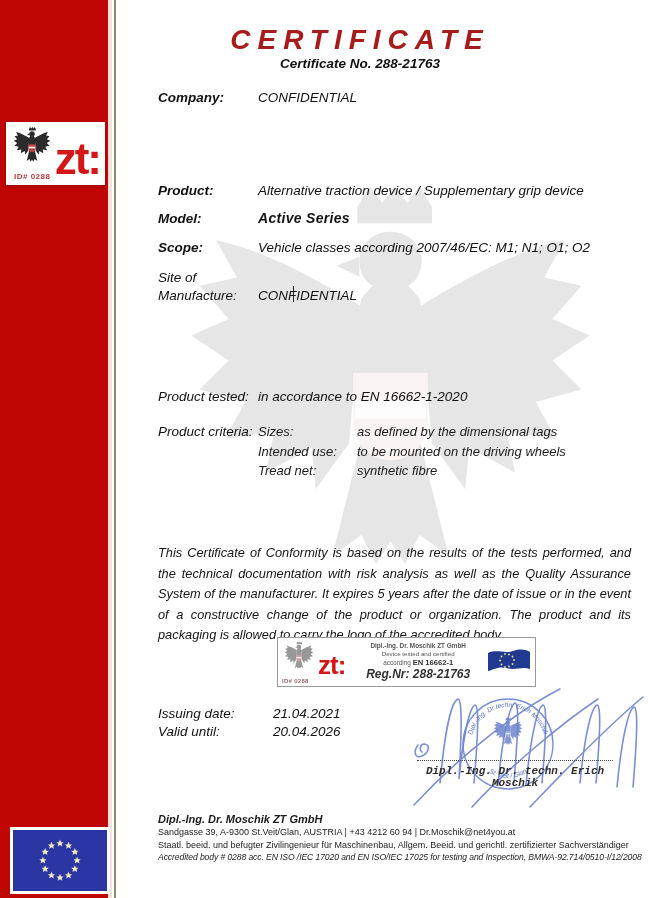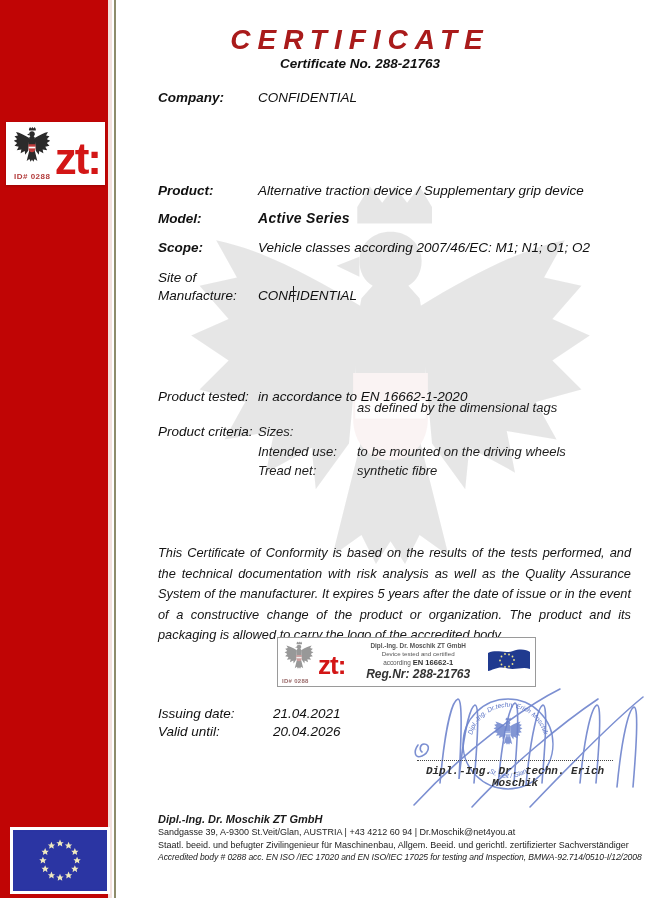--- a/index.html
+++ b/index.html
@@ -134,21 +134,21 @@
   <div class="lbl light" style="top:270px">Site of</div>
   <div class="lbl light" style="top:288px">Manufacture:</div>
   <div class="val" style="top:288px">CONFIDENTIAL</div>
   <div class="text-cursor"></div>
 
   <div class="lbl light" style="top:389px">Product tested:</div>
   <div class="val" style="top:389px">in accordance to EN 16662-1-2020</div>
 
   <div class="lbl light" style="top:424px">Product criteria:</div>
   <div class="subname" style="top:424px">Sizes:</div>
-  <div class="subval" style="top:400px">as defined by the dimensional tags</div>
+  <div class="subval" style="top:424px">as defined by the dimensional tags</div>
   <div class="subname" style="top:444px">Intended use:</div>
   <div class="subval" style="top:444px">to be mounted on the driving wheels</div>
   <div class="subname" style="top:463px">Tread net:</div>
   <div class="subval" style="top:463px">synthetic fibre</div>
 
   <div class="para" style="top:543px">This Certificate of Conformity is based on the results of the tests performed, and the technical documentation with risk analysis as well as the Quality Assurance System of the manufacturer. It expires 5 years after the date of issue or in the event of a constructive change of the product or organization. The product and its packaging is allowed to carry the logo of the accredited body.</div>
 
   <div class="certbox">
     <div class="cb-eagle">
       <svg viewBox="0 0 100 112">

